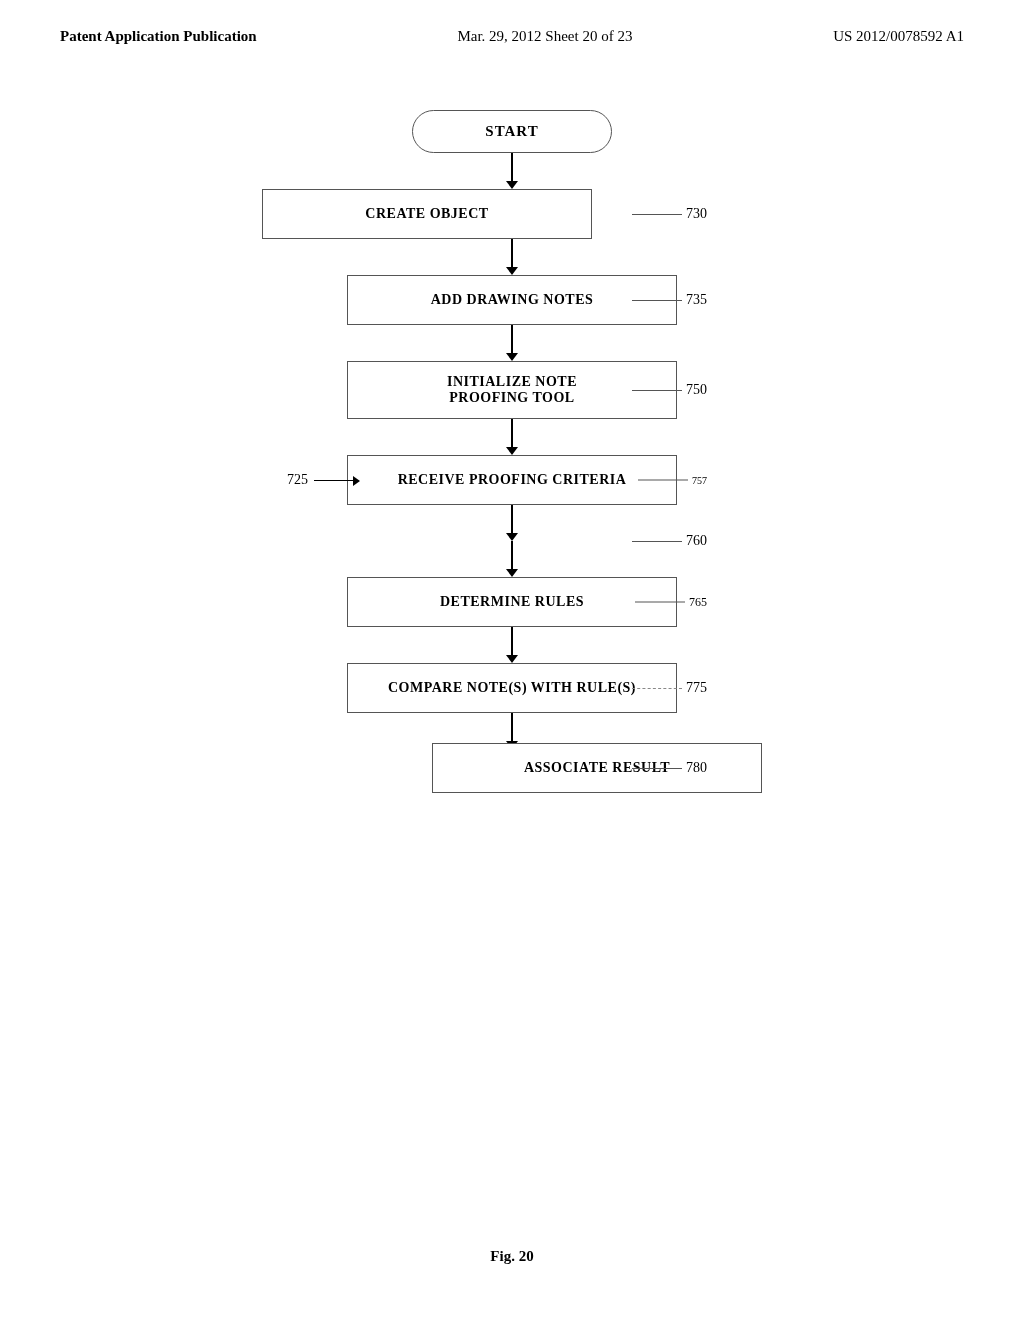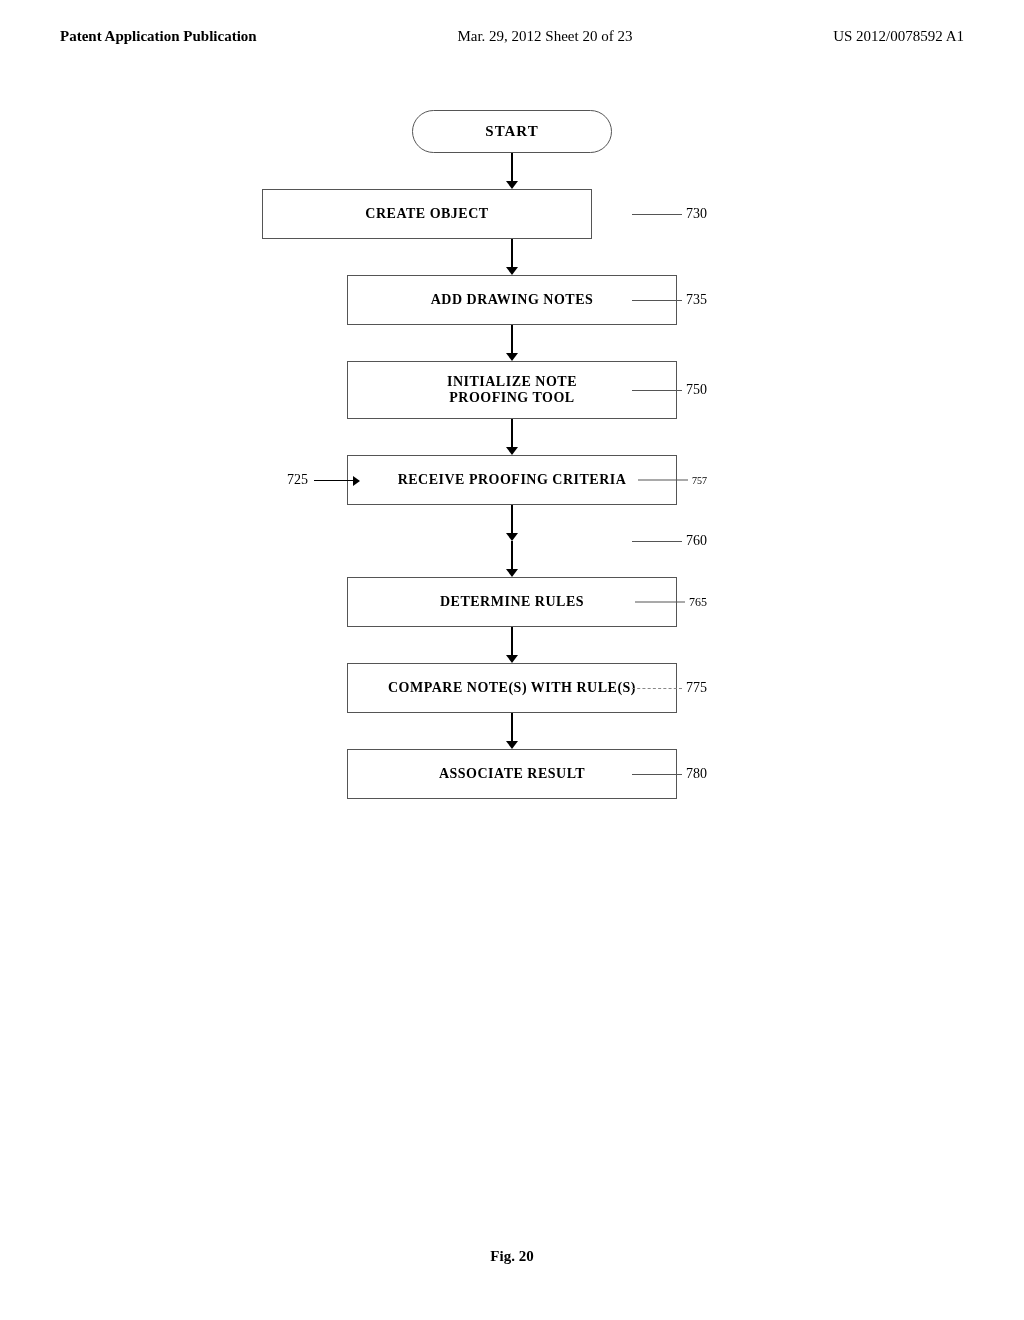--- a/index.html
+++ b/index.html
@@ -179,21 +179,21 @@
       <span>COMPARE NOTE(S) WITH RULE(S)</span>
     </div>
     <div style="position:absolute; right:55px; top:50%; transform:translateY(-50%); display:flex; align-items:center; gap:0;">
       <div style="width:50px; border-top:1.5px dashed #888;"></div>
       <span style="font-size:14px; color:#000; margin-left:4px;">775</span>
     </div>
   </div>
 
   <div class="arrow-down"></div>
 
-  <div style="position:relative; display:flex; justify-content:center; width:500px; margin-top:6px;">
+  <div style="position:relative; display:flex; justify-content:flex-end; width:500px; ">
     <div class="rect-box">
       <span>ASSOCIATE RESULT</span>
     </div>
     <div style="position:absolute; right:55px; top:50%; transform:translateY(-50%); display:flex; align-items:center; gap:0;">
       <div style="width:50px; border-top:1.5px solid #555;"></div>
       <span style="font-size:14px; color:#000; margin-left:4px;">780</span>
     </div>
   </div>
 
 </div>

